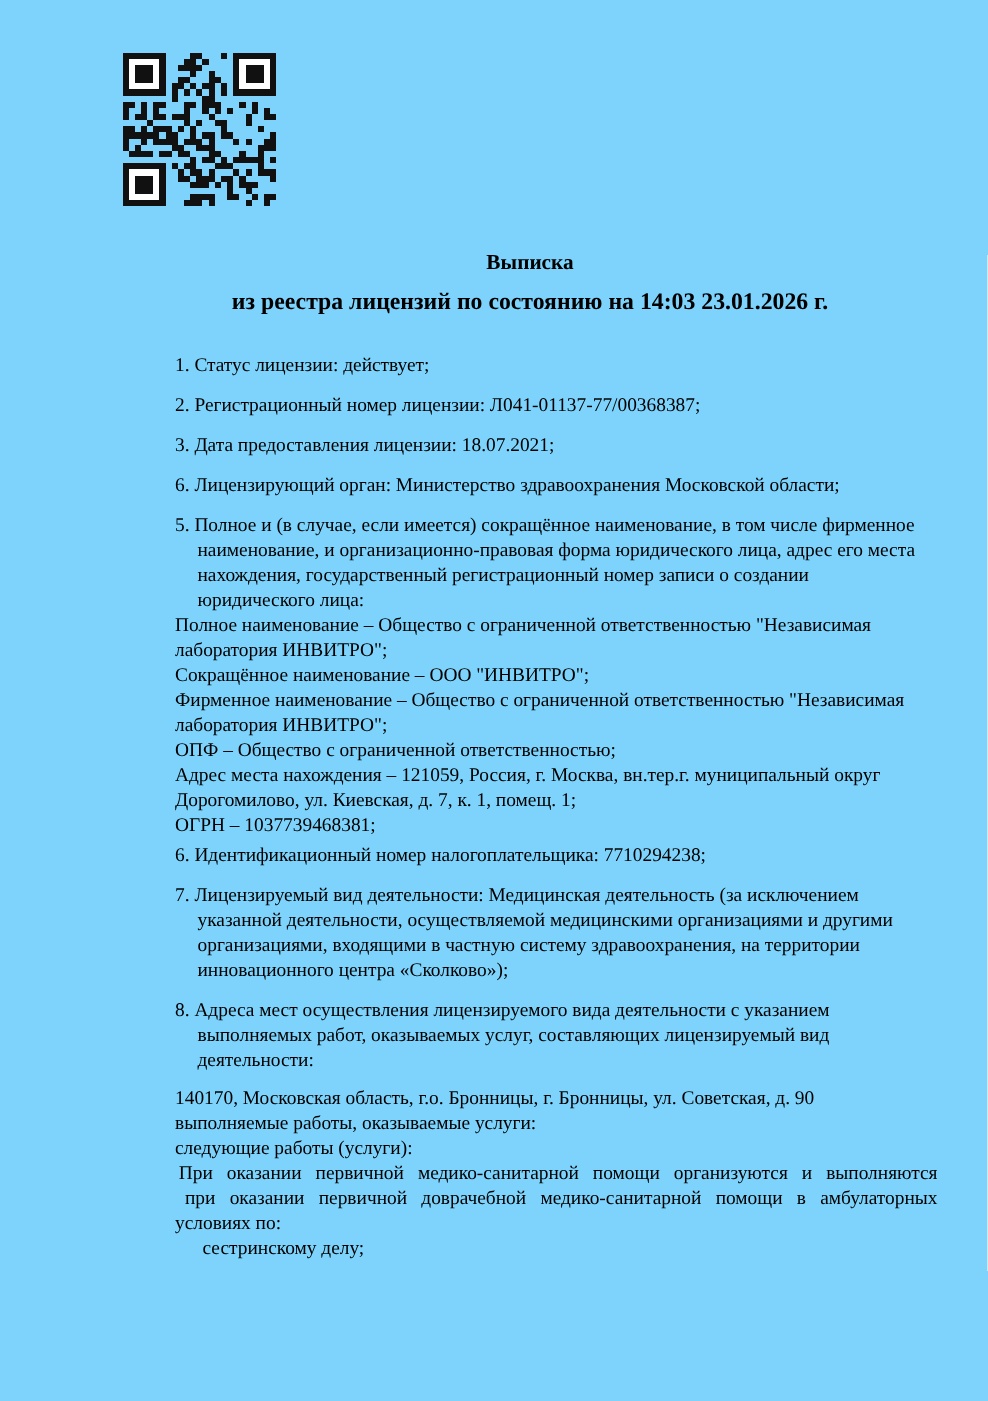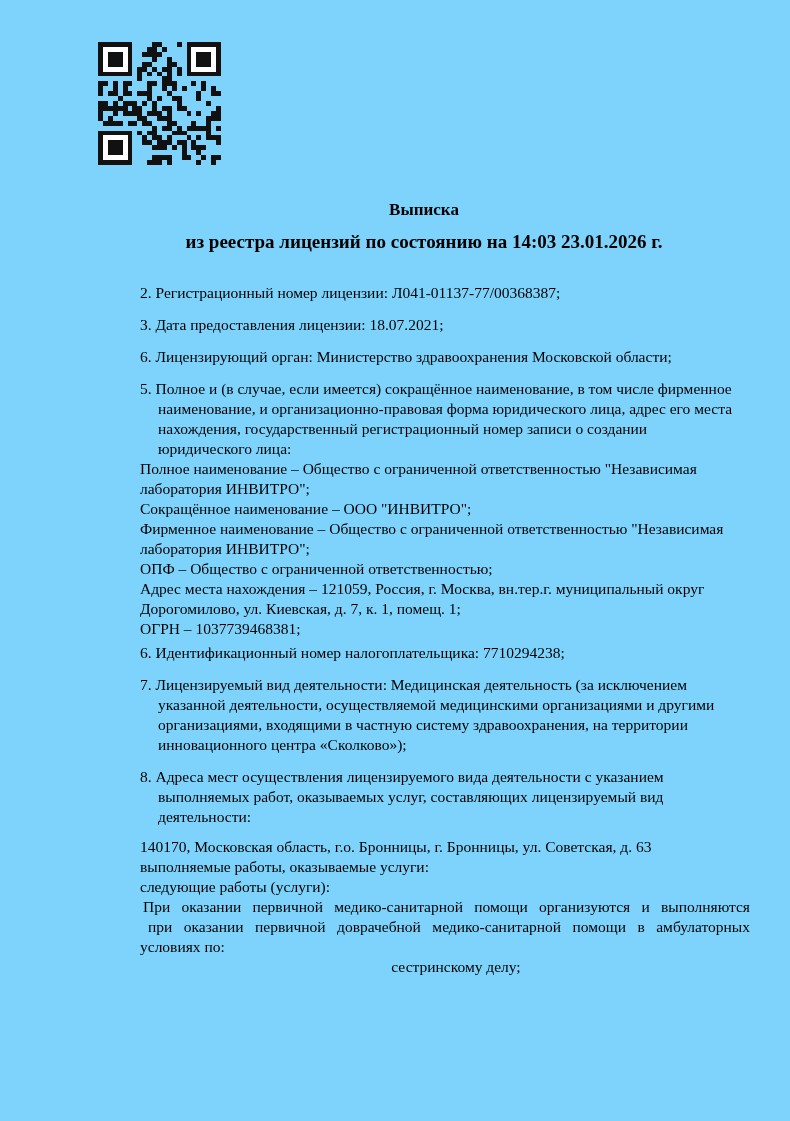--- a/index.html
+++ b/index.html
@@ -270,20 +270,21 @@
         <rect x="0" y="18" width="7" height="7" fill="#111111"></rect>
         <rect x="1" y="19" width="5" height="5" fill="#ffffff"></rect>
         <rect x="2" y="20" width="3" height="3" fill="#111111"></rect>
       </svg>
   </div>
 
   <h1 class="title">Выписка</h1>
   <h2 class="subtitle">из реестра лицензий по состоянию на 14:03 23.01.2026 г.</h2>
 
   <div class="content">
+    <p class="item">1. Статус лицензии: действует;</p>
     <p class="item">2. Регистрационный номер лицензии: Л041-01137-77/00368387;</p>
     <p class="item">3. Дата предоставления лицензии: 18.07.2021;</p>
     <p class="item">6. Лицензирующий орган: Министерство здравоохранения Московской области;</p>
     <p class="item no-gap">5. Полное и (в случае, если имеется) сокращённое наименование, в том числе фирменное
 наименование, и организационно-правовая форма юридического лица, адрес его места
 нахождения, государственный регистрационный номер записи о создании
 юридического лица:</p>
     <p class="block gap-after-sm">Полное наименование – Общество с ограниченной ответственностью "Независимая
 лаборатория ИНВИТРО";
 Сокращённое наименование – ООО "ИНВИТРО";
@@ -294,24 +295,24 @@
 Дорогомилово, ул. Киевская, д. 7, к. 1, помещ. 1;
 ОГРН – 1037739468381;</p>
     <p class="item">6. Идентификационный номер налогоплательщика: 7710294238;</p>
     <p class="item">7. Лицензируемый вид деятельности: Медицинская деятельность (за исключением
 указанной деятельности, осуществляемой медицинскими организациями и другими
 организациями, входящими в частную систему здравоохранения, на территории
 инновационного центра «Сколково»);</p>
     <p class="item no-gap">8. Адреса мест осуществления лицензируемого вида деятельности с указанием
 выполняемых работ, оказываемых услуг, составляющих лицензируемый вид
 деятельности:</p>
-    <p class="block addr">140170, Московская область, г.о. Бронницы, г. Бронницы, ул. Советская, д. 63
+    <p class="block addr">140170, Московская область, г.о. Бронницы, г. Бронницы, ул. Советская, д. 90
 выполняемые работы, оказываемые услуги:</p>
     <div id="works-list">
         <div class="works-line" style="padding-left: 0px;">следующие работы (услуги):</div>
         <div class="works-line justify" style="padding-left: 3px;">При оказании первичной медико-санитарной помощи организуются и выполняются</div>
         <div class="works-line justify" style="padding-left: 8px;">при оказании первичной доврачебной медико-санитарной помощи в амбулаторных</div>
         <div class="works-line" style="padding-left: 0px;">условиях по:</div>
-        <div class="works-line" style="padding-left: 22px; text-align: center;">сестринскому делу;</div>
+        <div class="works-line" style="padding-left: 22px;">сестринскому делу;</div>
       </div>
   </div>
 
 </div>
 
 </body></html>

